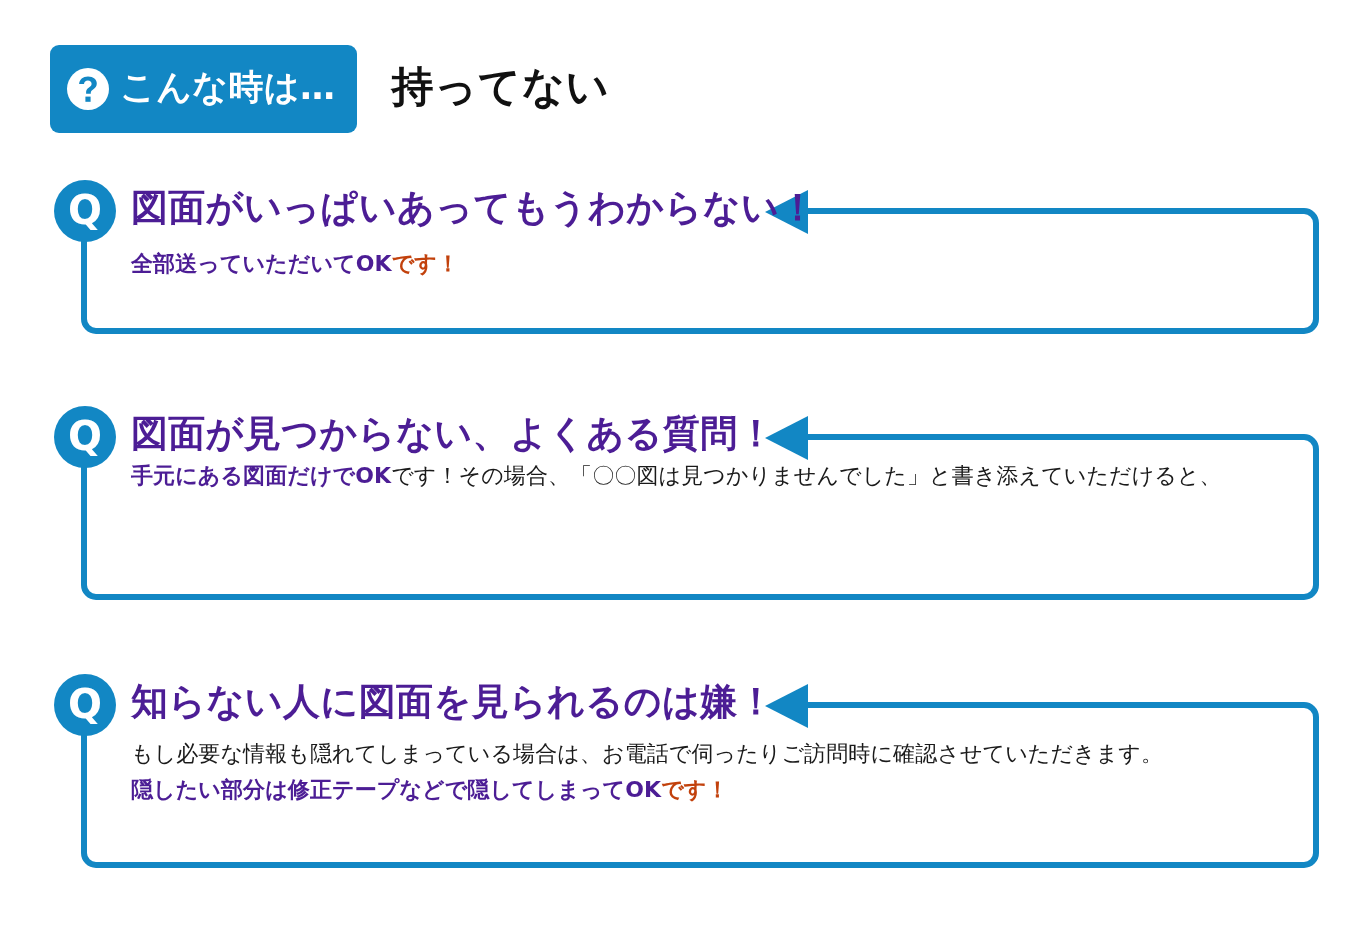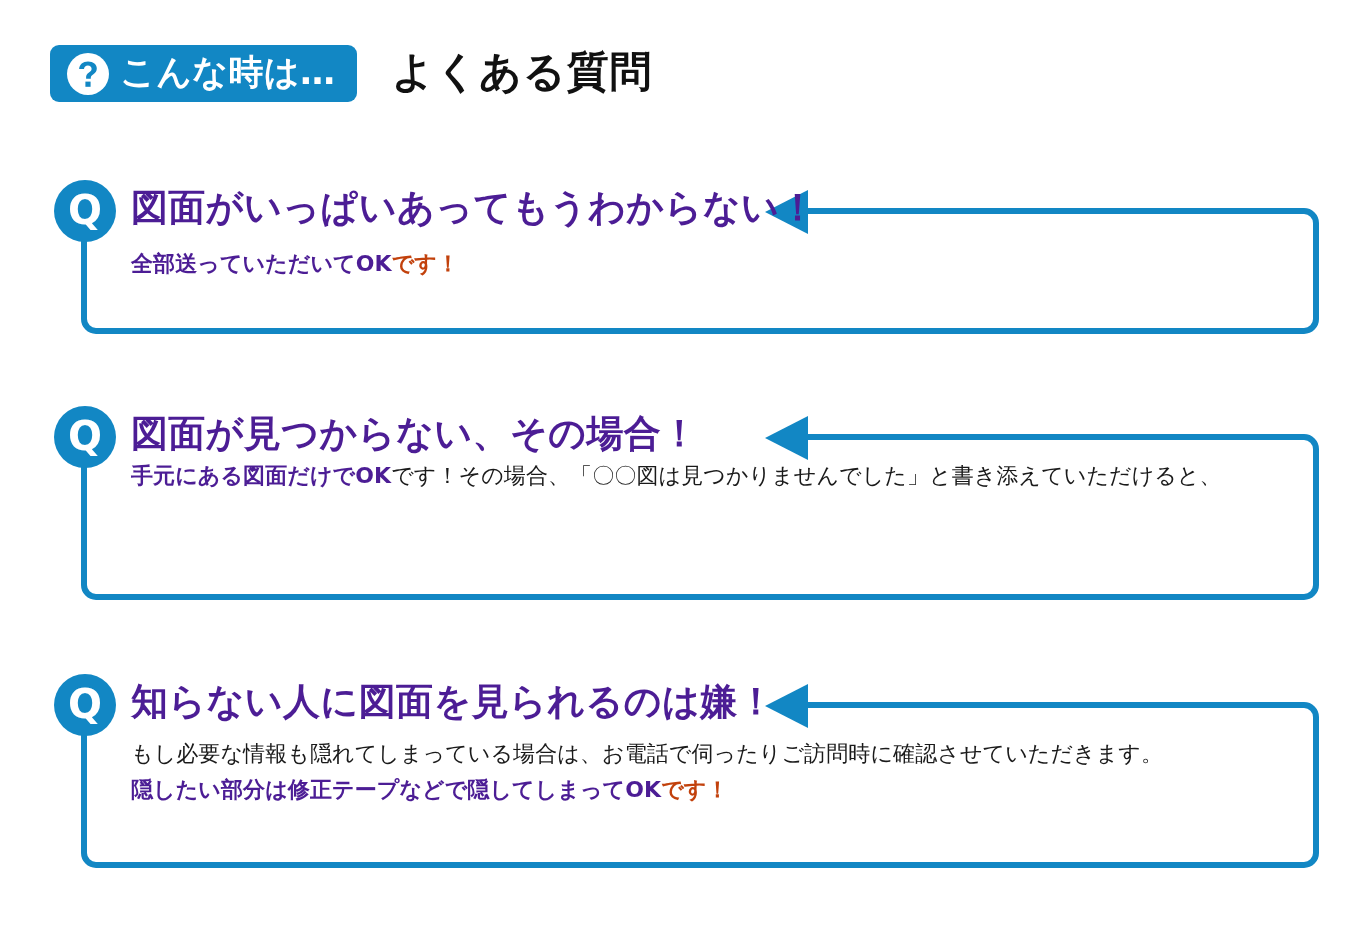--- a/index.html
+++ b/index.html
@@ -8,21 +8,21 @@
     font-family:"DejaVu Sans","Liberation Sans",sans-serif;
     -webkit-font-smoothing:antialiased;
     position:relative;
     overflow:hidden;
   }
 
   
   .header { position:absolute; left:50px; top:45px; display:flex; align-items:center; }
 
   .badge {
-    height:57px;
+    height:88px;
     background:#1287c4;
     border-radius:9px;
     display:flex;
     align-items:center;
     padding:0 22px 0 16px;
   }
   .badge-qmark { width:44px; height:44px; flex:0 0 44px; margin-right:10px; }
   .badge-label {
     color:#ffffff;
     font-size:35px;
@@ -107,21 +107,21 @@
 
 <div class="header">
   <div class="badge">
     <svg class="badge-qmark" viewBox="0 0 44 44">
       <circle cx="22" cy="22" r="21" fill="#ffffff"></circle>
       <path d="M22 9.5c-5.1 0-8.6 3.0-8.9 7.6h4.9c0.2-2.2 1.7-3.5 3.9-3.5 2.2 0 3.7 1.3 3.7 3.2 0 1.5-0.7 2.4-2.6 3.7-2.1 1.4-3.0 2.8-2.9 5.1l0 1.2h4.7v-0.9c0-1.6 0.6-2.4 2.6-3.7 2.2-1.5 3.4-3.2 3.4-5.7 0-4.1-3.4-7.0-8.8-7.0z" fill="#1287c4"></path>
       <rect x="19.4" y="29.6" width="5.2" height="5.2" fill="#1287c4"></rect>
     </svg>
     <div class="badge-label">こんな時は…</div>
   </div>
-  <div class="header-title">よくある質問</div>
+  <div class="header-title">持ってない</div>
 </div>
 
 <div class="faq-item" id="faq-0">
   <svg class="frame" width="1366" height="180" viewBox="0 0 1366 180">
     <path d="M807 41 L1304 41 A12 12 0 0 1 1316 53 L1316 149 A12 12 0 0 1 1304 161 L96 161 A12 12 0 0 1 84 149 L84 41" fill="none" stroke="#1287c4" stroke-width="6" stroke-linecap="butt"></path>
     <polygon points="765,42 808,20 808,64" fill="#1287c4"></polygon>
   </svg>
   <div class="q-badge">
     <span>Q</span>
   </div>
@@ -134,21 +134,21 @@
 </div>
 
 <div class="faq-item" id="faq-1">
   <svg class="frame" width="1366" height="220" viewBox="0 0 1366 220">
     <path d="M807 41 L1304 41 A12 12 0 0 1 1316 53 L1316 189 A12 12 0 0 1 1304 201 L96 201 A12 12 0 0 1 84 189 L84 41" fill="none" stroke="#1287c4" stroke-width="6" stroke-linecap="butt"></path>
     <polygon points="765,42 808,20 808,64" fill="#1287c4"></polygon>
   </svg>
   <div class="q-badge">
     <span>Q</span>
   </div>
-  <div class="q-text">図面が見つからない、その場合！</div>
+  <div class="q-text">図面が見つからない、よくある質問！</div>
   <div class="a-body" id="answer-1">
     <span class="a-line">
       <span class="hl">手元にある図面だけでOK</span><span>です！その場合、「〇〇図は見つかりませんでした」と書き添えていただけると、</span>
     </span>
   </div>
 </div>
 
 <div class="faq-item" id="faq-2">
   <svg class="frame" width="1366" height="220" viewBox="0 0 1366 220">
     <path d="M807 41 L1304 41 A12 12 0 0 1 1316 53 L1316 189 A12 12 0 0 1 1304 201 L96 201 A12 12 0 0 1 84 189 L84 41" fill="none" stroke="#1287c4" stroke-width="6" stroke-linecap="butt"></path>

